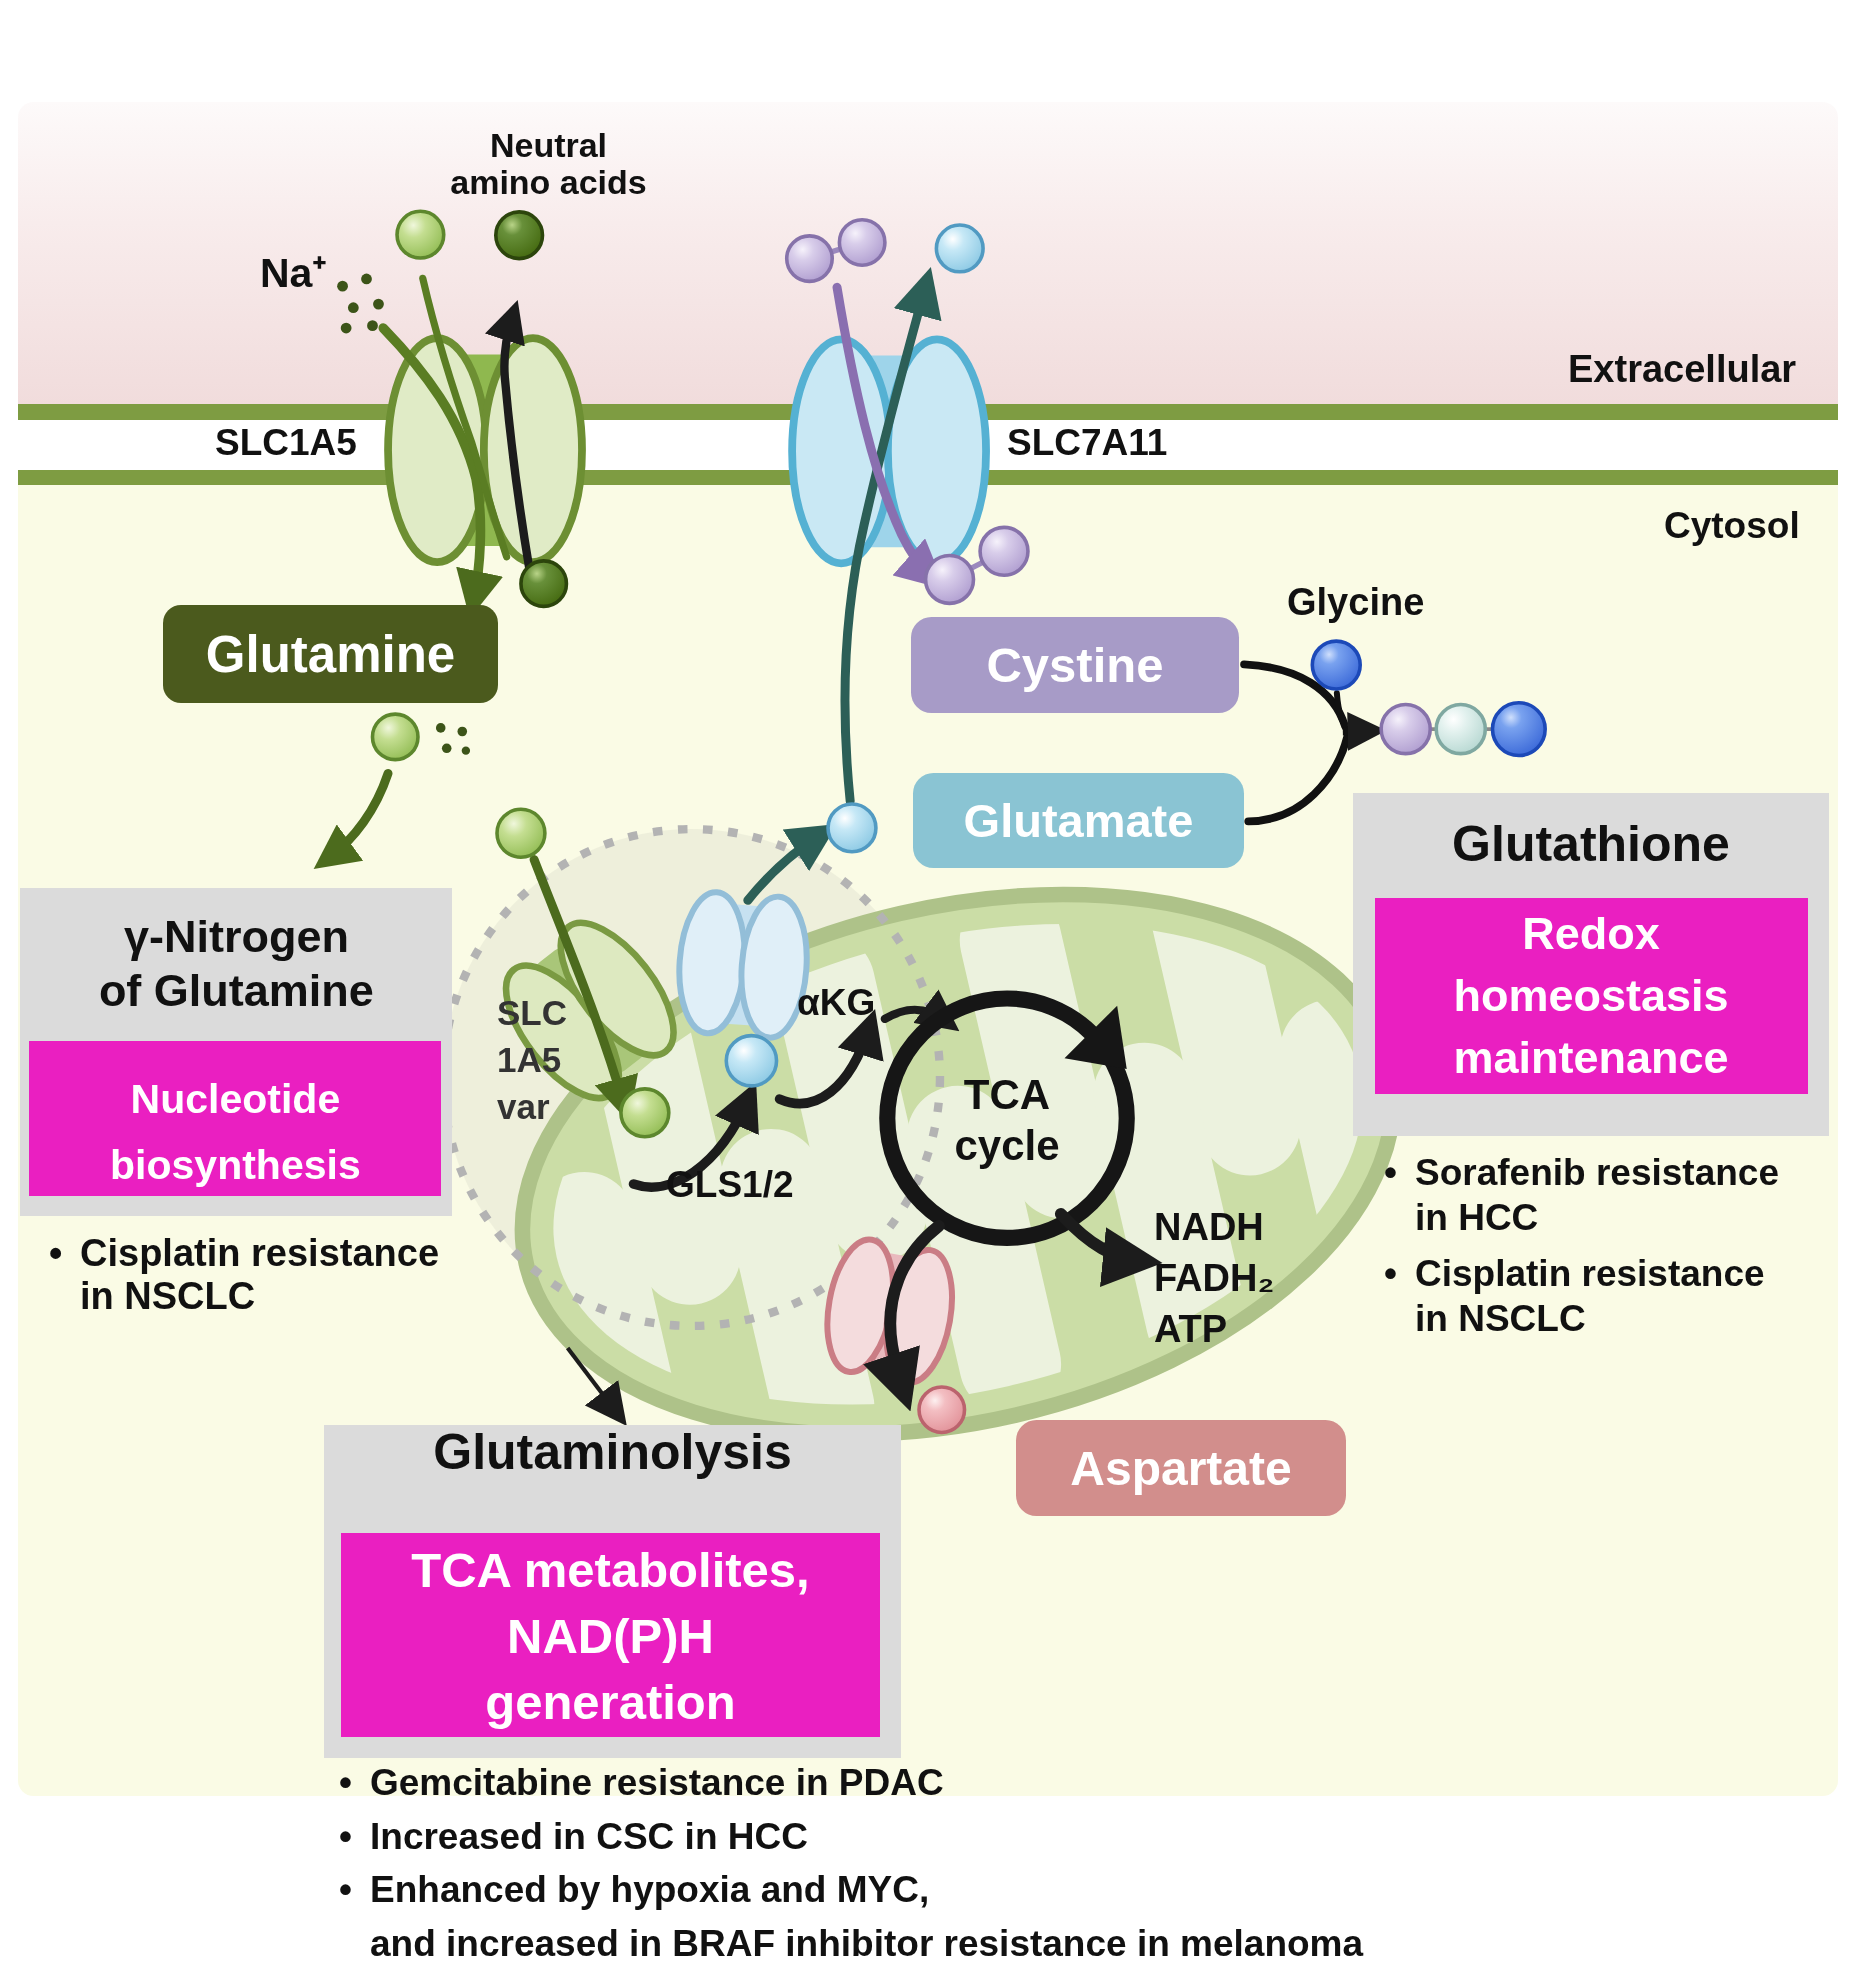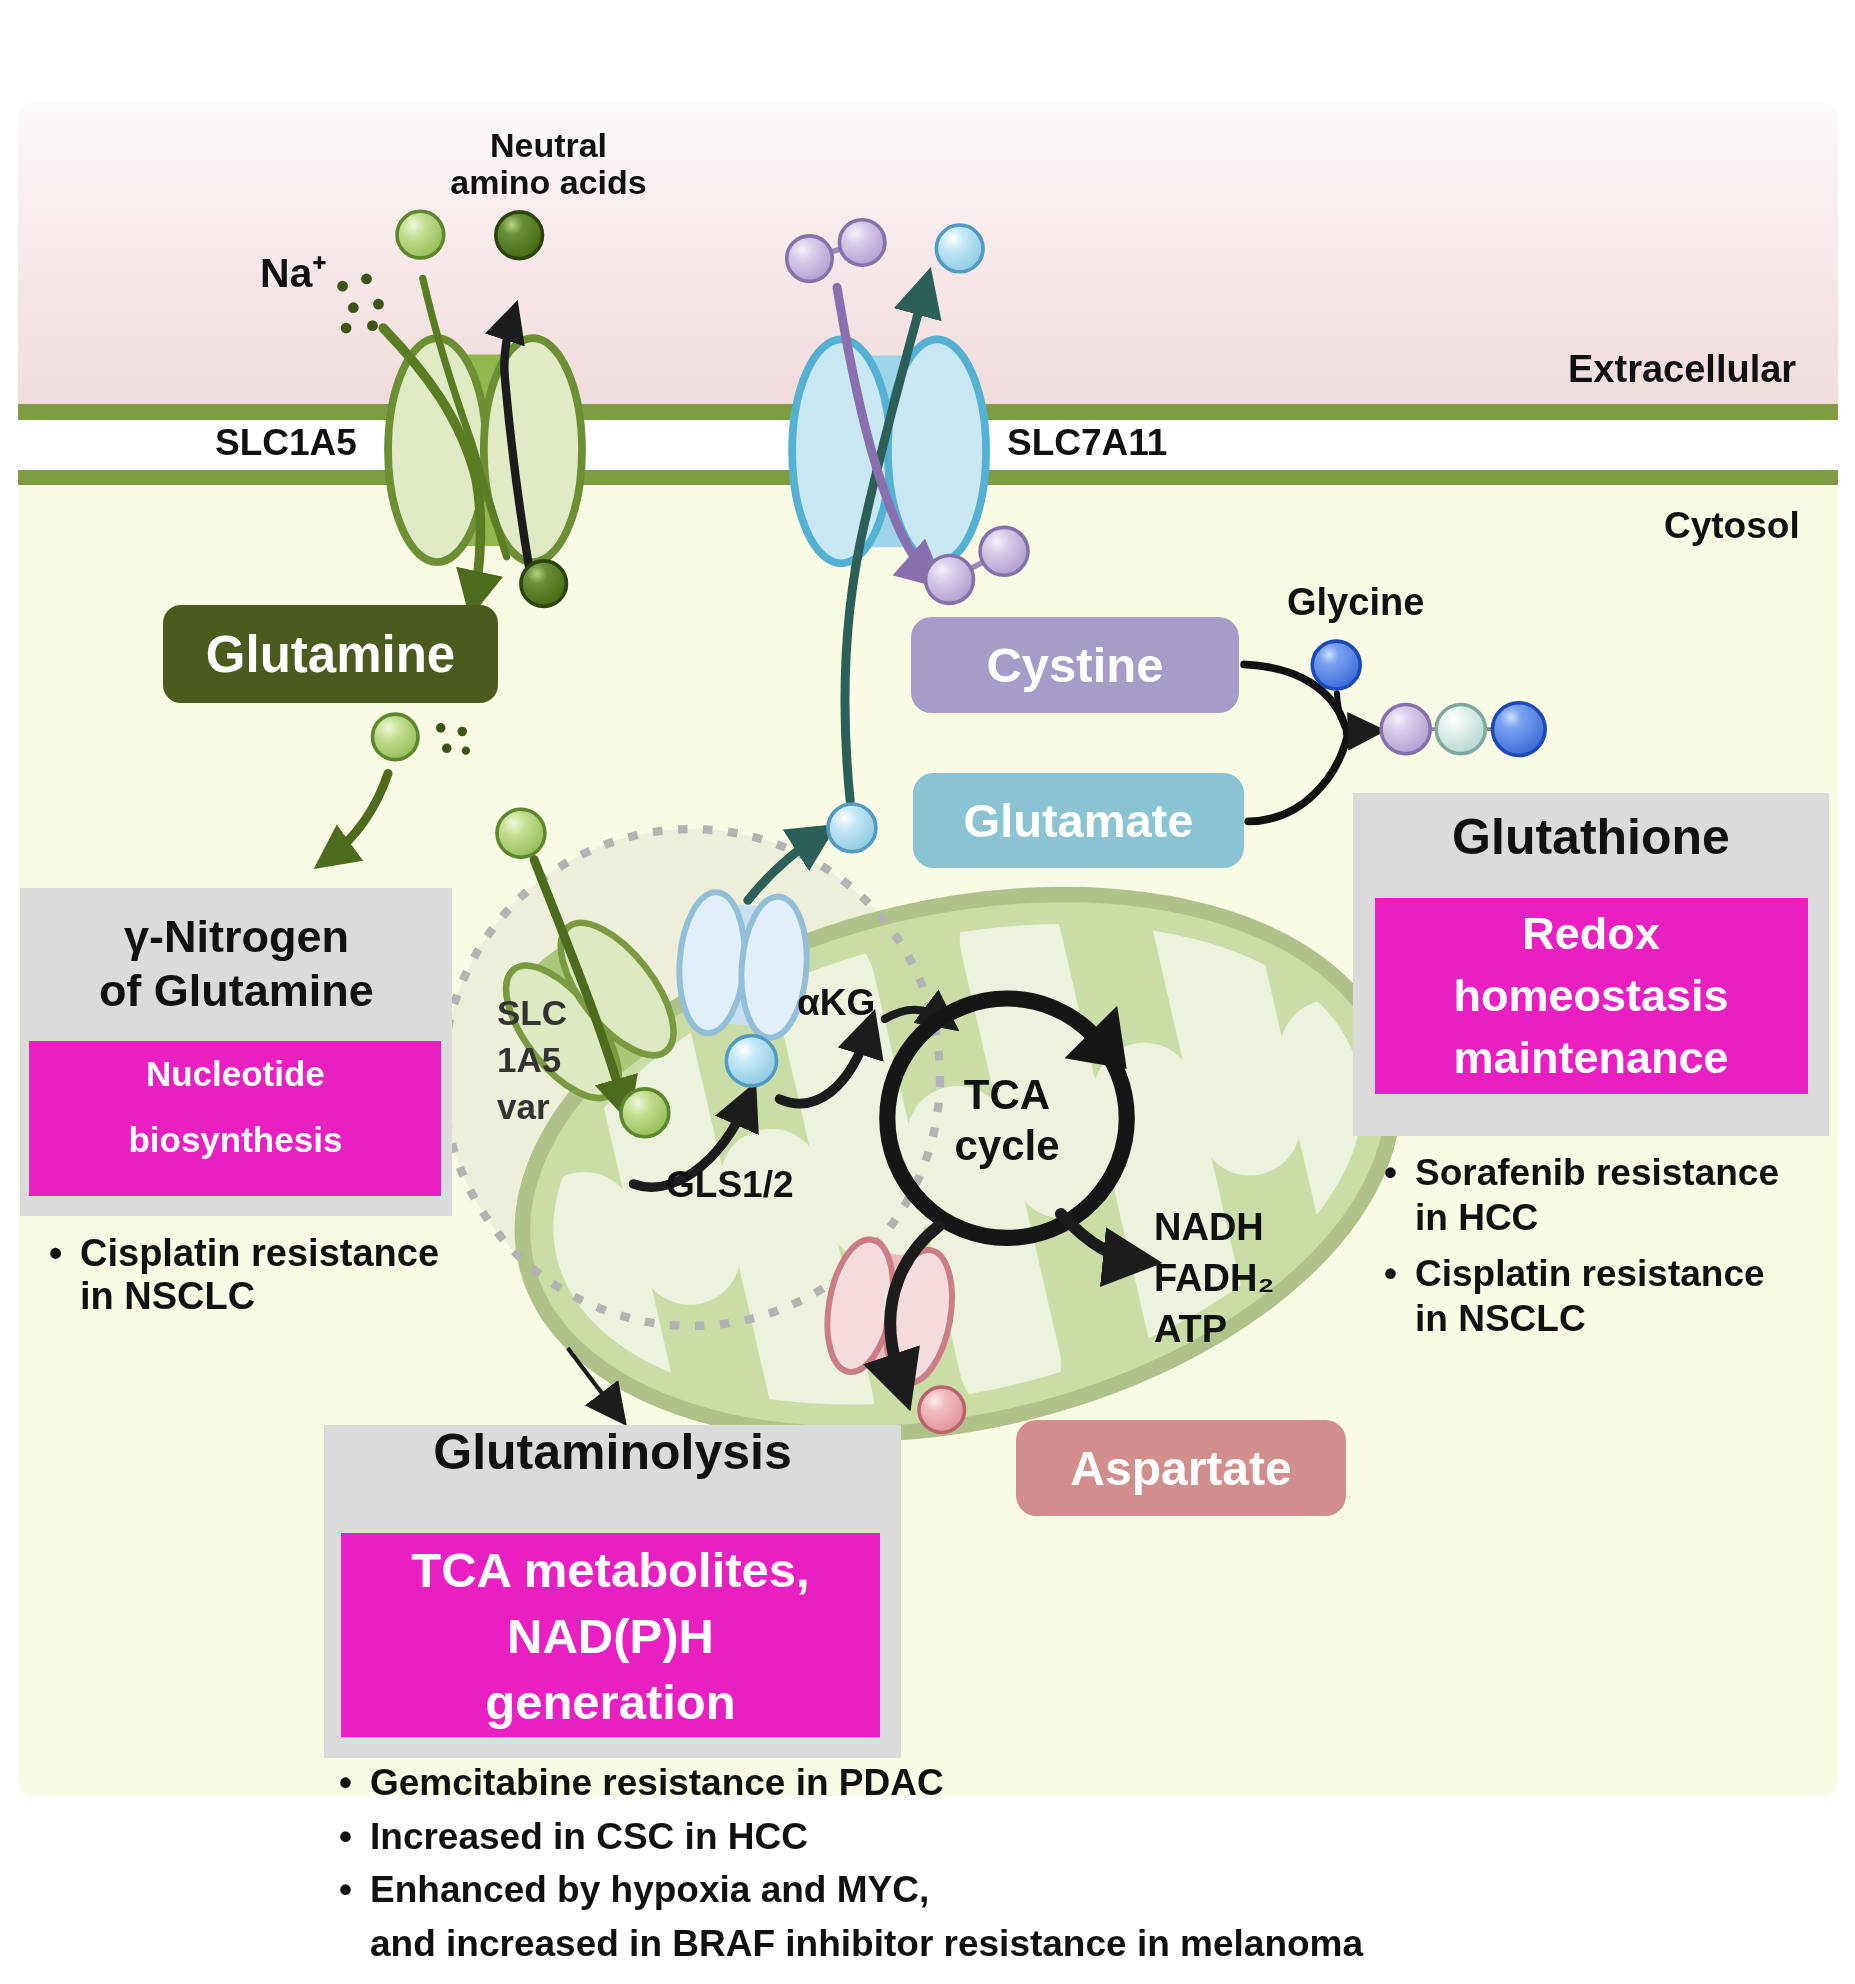--- a/index.html
+++ b/index.html
@@ -220,21 +220,21 @@
   <div class="abs pill" style="left:911px;top:617px;width:328px;height:96px;border-radius:20.4px;background:#a79bc7;font-size:49px;">Cystine</div>
   <div class="abs pill" style="left:913px;top:773px;width:331px;height:95px;border-radius:20.4px;background:#8ac4d3;font-size:47px;">Glutamate</div>
   <div class="abs lbl" style="left:1287px;top:582px;font-size:38px;">Glycine</div>
   <div class="abs pill" style="left:1016px;top:1420px;width:330px;height:96px;border-radius:20.4px;background:#d28e8c;font-size:48px;">Aspartate</div>
 
   <div class="abs panel" style="left:20.4px;top:888px;width:432px;height:328px;">
     <div class="lbl center" style="padding-top:21.5px;font-size:45px;line-height:54px;">
       <div>γ-Nitrogen</div>
       <div>of Glutamine</div>
     </div>
-    <div class="hl" style="left:9px;top:153px;width:412px;height:155px;font-size:35px;line-height:66px;padding-top:0;box-sizing:border-box;">
+    <div class="hl" style="left:9px;top:153px;width:412px;height:155px;font-size:41px;line-height:66px;padding-top:25px;box-sizing:border-box;">
       <div>Nucleotide</div>
       <div>biosynthesis</div>
     </div>
   </div>
   <div class="abs bullets" style="left:49px;top:1232px;width:419px;font-size:38px;line-height:43px;">
     <div class="brow">
       <span class="bdot">•</span>
       <span class="btxt">
         <div>Cisplatin resistance</div>
         <div>in NSCLC</div>
@@ -253,21 +253,21 @@
     <div>TCA</div>
     <div>cycle</div>
   </div>
   <div class="abs lbl" style="left:1154px;top:1202px;font-size:38px;line-height:51px;">
     <div>NADH</div>
     <div>FADH₂</div>
     <div>ATP</div>
   </div>
 
   <div class="abs panel" style="left:1353px;top:793px;width:476px;height:343px;">
-    <div class="lbl center" style="padding-top:17px;font-size:50px;">Glutathione</div>
+    <div class="lbl center" style="padding-top:24px;font-size:50px;">Glutathione</div>
     <div class="hl" style="left:21.5px;top:105px;width:433px;height:196px;font-size:45px;line-height:62px;padding-top:4.8px;box-sizing:border-box;">
       <div>Redox</div>
       <div>homeostasis</div>
       <div>maintenance</div>
     </div>
   </div>
   <div class="abs bullets" style="left:1384px;top:1150px;width:461px;font-size:37px;line-height:45px;row-gap:10.8px;">
     <div class="brow">
       <span class="bdot">•</span>
       <span class="btxt">

